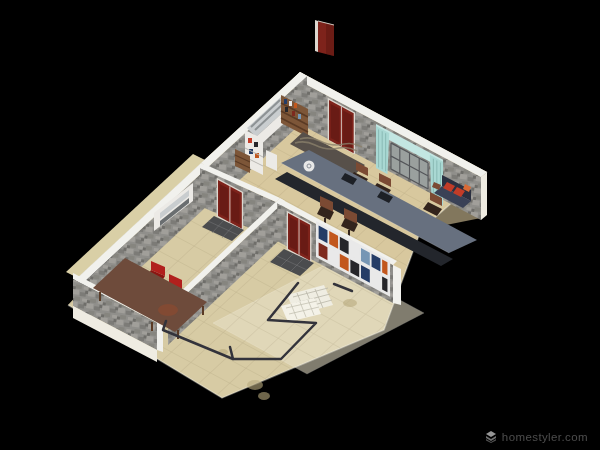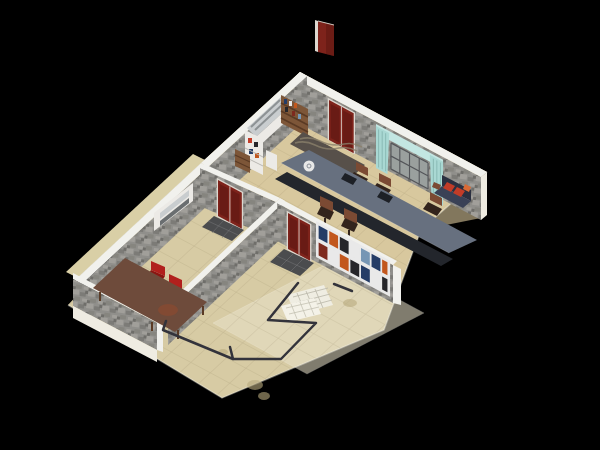--- a/index.html
+++ b/index.html
@@ -260,13 +260,23 @@
   </g>
 
   <g>
     <polygon points="315,20 318,21 318,52 315,51" style="fill:var(--c-door_frame)"></polygon>
     <polygon points="318,21 334,25 334,56 318,52" style="fill:var(--c-door_red)"></polygon>
     <polygon points="326,23 334,25 334,56 326,54" style="fill:var(--c-door_red_dark)" opacity="0.5"></polygon>
     <line x1="318" y1="21" x2="334" y2="25" stroke="#cfc9c0" stroke-width="1"></line>
   </g>
 </svg>
 
+<div class="watermark">
+  <svg width="12" height="12" viewBox="0 0 12 12">
+    <g style="fill:var(--c-watermark_icon)">
+      <polygon points="6,0 11,3 6,6 1,3"></polygon>
+      <polygon points="1,5 6,8 11,5 11,7 6,10 1,7" opacity="0.75"></polygon>
+      <polygon points="1,8 6,11 11,8 11,9.5 6,12 1,9.5" opacity="0.55"></polygon>
+    </g>
+  </svg>
+  <span>homestyler.com</span>
 </div>
+</div>
 
 </body></html>

